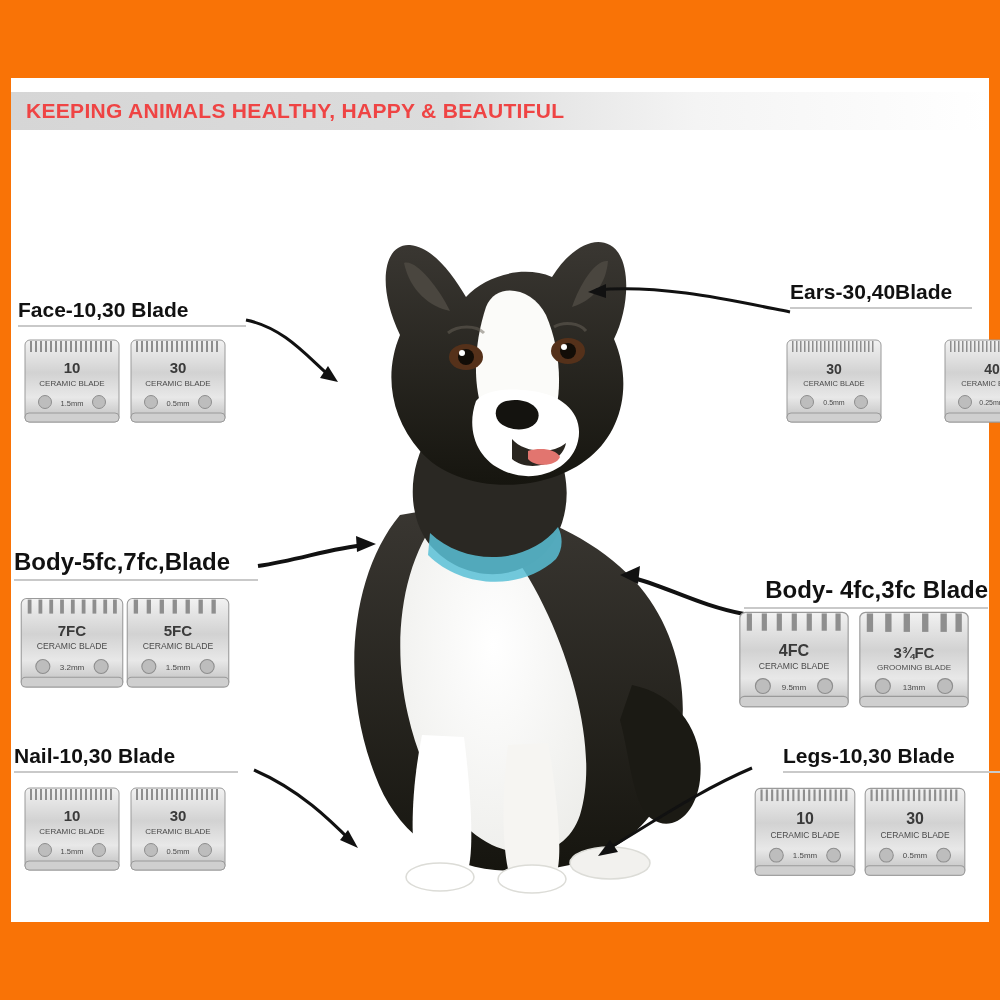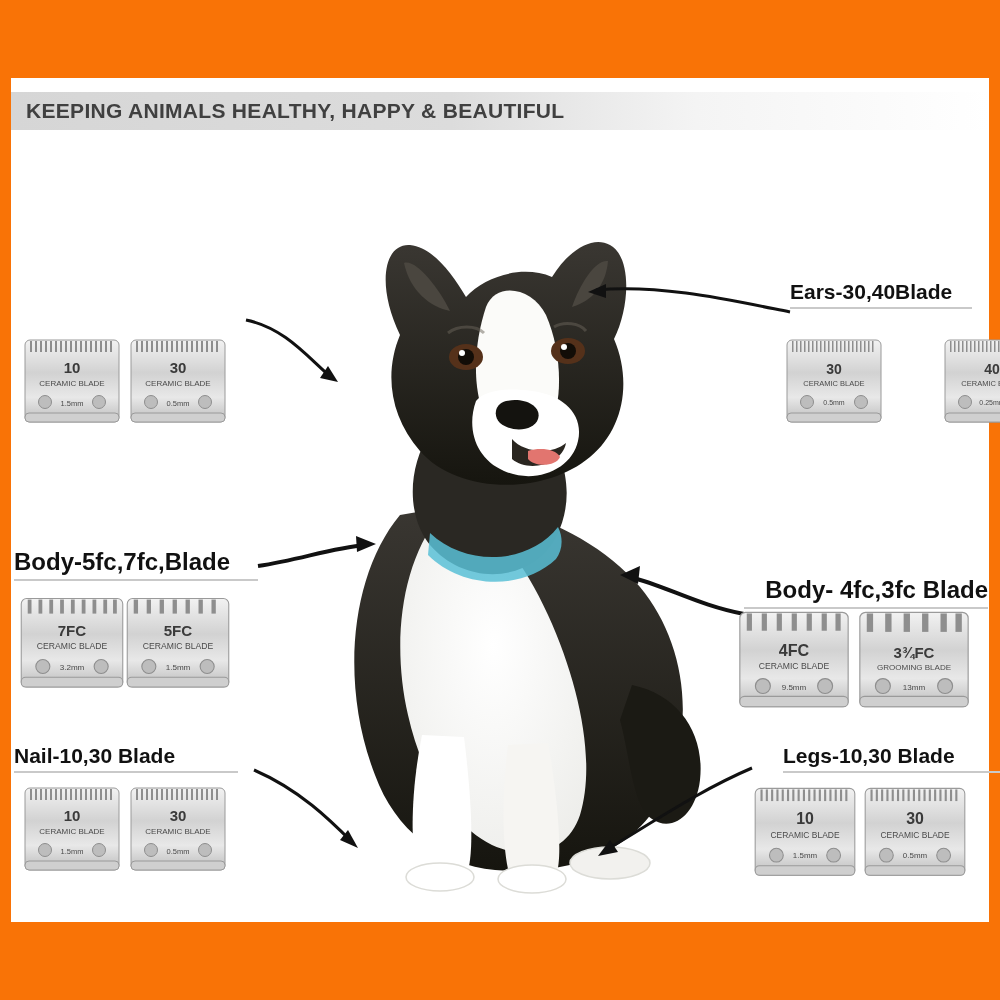--- a/index.html
+++ b/index.html
@@ -51,21 +51,21 @@
     left: 11px; top: 92px;
     width: 978px; height: 38px;
     background: linear-gradient(to right, #d6d6d6 0%, #dcdcdc 45%, #f4f4f4 70%, #ffffff 100%);
   }
   .tagline-text {
     position: absolute;
     left: 26px; top: 99px;
     font-size: 21px;
     font-weight: bold;
     letter-spacing: 0.3px;
-    color: #404040;
+    color: #ef4444;
     font-family: "Liberation Sans", sans-serif;
     white-space: nowrap;
   }
   
   .dog-wrap {
     position: absolute;
     left: 280px; top: 215px;
     width: 440px; height: 680px;
   }
   .dog-wrap svg { display: block; }
@@ -202,20 +202,21 @@
     <path d="M744 614 C 700 606, 666 586, 630 577" stroke="#111" stroke-width="4" fill="none"></path>
     <path d="M620 575 L 640 566 L 638 584 Z" fill="#111"></path>
 
     <path d="M254 770 C 300 790, 330 820, 352 842" stroke="#111" stroke-width="3" fill="none"></path>
     <path d="M358 848 L 340 840 L 348 830 Z" fill="#111"></path>
 
     <path d="M752 768 C 700 790, 650 824, 606 850" stroke="#111" stroke-width="3" fill="none"></path>
     <path d="M598 856 L 610 840 L 618 852 Z" fill="#111"></path>
   </svg>
 
+  <div class="label underline" style="left:18px; top:298px; width:228px;">Face-10,30 Blade</div>
 
   <div class="label underline" style="left:790px; top:280px; width:182px;">Ears-30,40Blade</div>
 
   <div class="label underline big" style="left:14px; top:548px; width:244px;">Body-5fc,7fc,Blade</div>
 
   <div class="label underline big" style="left:744px; top:576px; width:244px;text-align:right;">Body- 4fc,3fc Blade</div>
 
   <div class="label underline" style="left:14px; top:744px; width:224px;">Nail-10,30 Blade</div>
 
   <div class="label underline" style="left:752px; top:744px; width:218px;margin-left:31px;">Legs-10,30 Blade</div>

